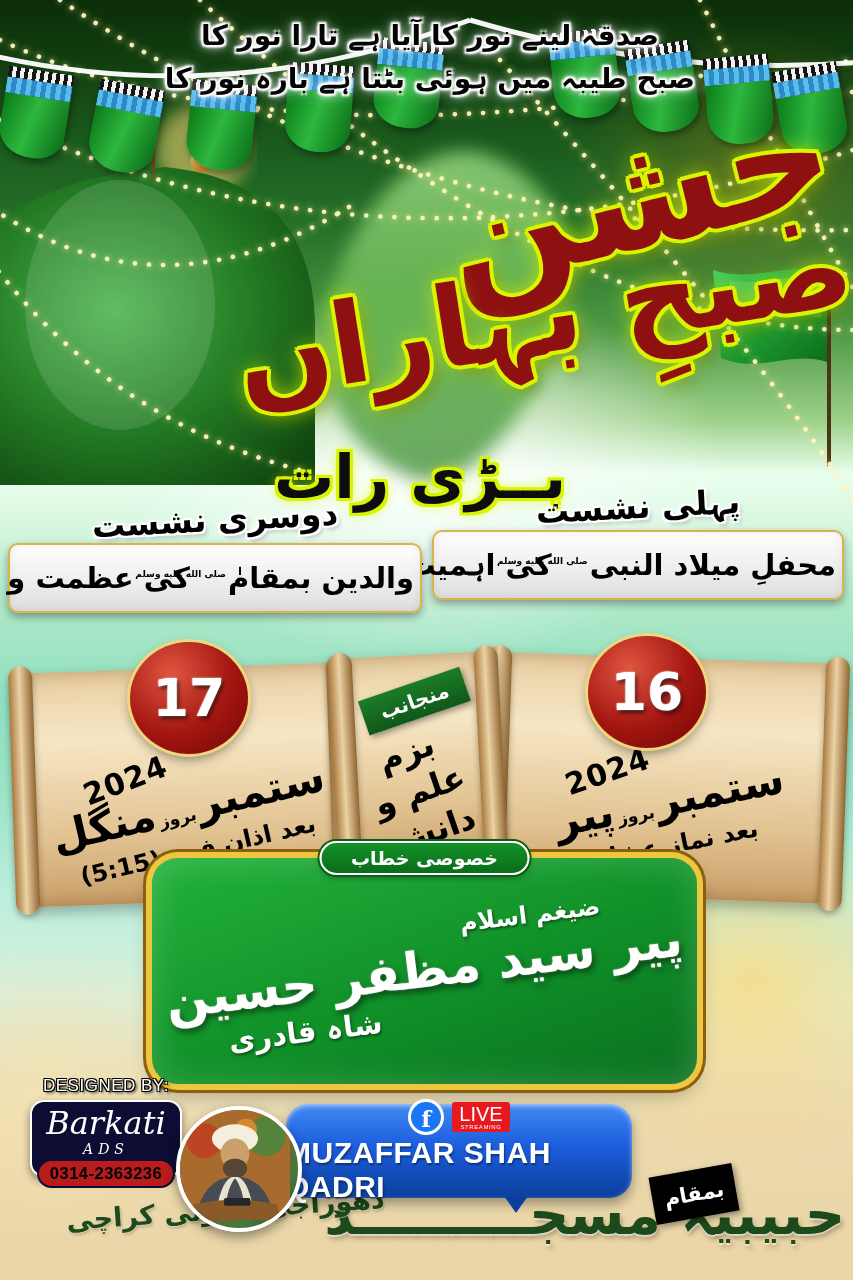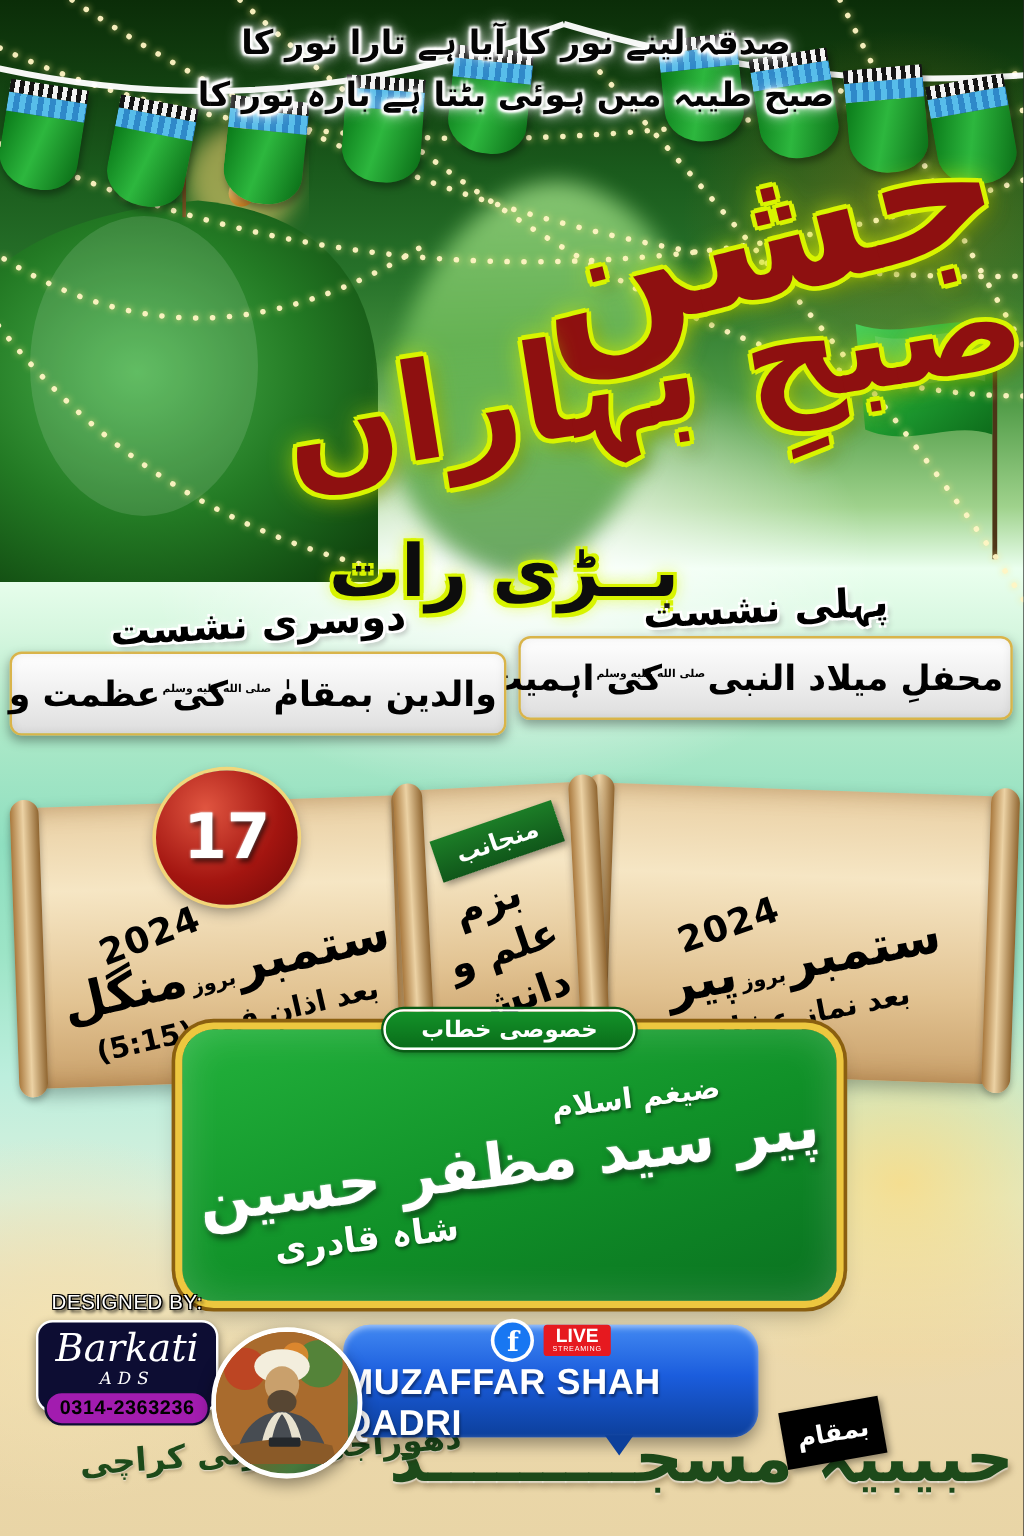--- a/index.html
+++ b/index.html
@@ -92,36 +92,36 @@
   .speaker-suffix{font-size:29px;font-weight:bold;align-self:flex-end;margin-left:60px;
     text-shadow:1px 2px 3px rgba(0,0,0,.45);}
   .designer{position:absolute;left:30px;top:1076px;width:152px;z-index:7;text-align:center;
     font-family:"Liberation Sans",sans-serif;}
   .designer-label{font-size:17px;font-weight:400;color:#fff;letter-spacing:.5px;
     text-shadow:-1px -1px 0 #000,1px -1px 0 #000,-1px 1px 0 #000,1px 1px 0 #000,2px 2px 3px #000;}
   .designer-card{margin-top:4px;background:#0d0d33;border:2px solid #fff;border-radius:14px;
     padding:4px 4px 18px;box-shadow:0 4px 8px rgba(0,0,0,.45);position:relative;}
   .designer-name{font-family:"DejaVu Serif",serif;font-style:italic;color:#fff;font-size:32px;line-height:1.1;}
   .designer-sub{color:#fff;font-size:14px;letter-spacing:5px;font-style:italic;font-family:"DejaVu Serif",serif;}
-  .designer-phone{position:absolute;left:5px;right:5px;bottom:-13px;background:#a21caf;border:2px solid #0d0d33;
+  .designer-phone{position:absolute;left:5px;right:5px;bottom:-13px;background:#b91c1c;border:2px solid #0d0d33;
     border-radius:16px;font-size:16.5px;font-weight:bold;color:#000;padding:3px 0;letter-spacing:.5px;}
   .speaker-photo{position:absolute;left:176px;top:1106px;width:118px;height:118px;border-radius:50%;
     border:4px solid #fff;overflow:hidden;z-index:9;box-shadow:0 5px 12px rgba(0,0,0,.4);
     background:linear-gradient(135deg,#d27a30,#8a5422 40%,#46793c 75%,#2a4a2e);}
   .live-banner{position:absolute;left:286px;top:1104px;width:346px;height:94px;z-index:8;
     background:linear-gradient(180deg,#4289f2,#1b5ddd 45%,#0c3f9b);border-radius:22px;
     box-shadow:0 6px 12px rgba(0,0,0,.35),inset 0 2px 5px rgba(255,255,255,.55);
     display:flex;flex-direction:column;align-items:center;justify-content:center;
     font-family:"Liberation Sans",sans-serif;}
   .live-row{display:flex;align-items:center;gap:8px;}
   .fb-circle{width:36px;height:36px;border-radius:50%;background:#fff;display:flex;align-items:center;justify-content:center;}
   .fb-inner{width:30px;height:30px;border-radius:50%;background:#1877f2;color:#fff;font-weight:bold;
     font-size:23px;display:flex;align-items:flex-end;justify-content:center;font-family:"DejaVu Serif",serif;line-height:1.05;}
   .live-badge{background:#e6191f;color:#fff;text-align:center;padding:2px 7px;border-radius:3px;line-height:1;}
-  .live-word{font-size:16px;font-weight:700;display:block;}
+  .live-word{font-size:20px;font-weight:400;display:block;}
   .streaming-word{font-size:6px;letter-spacing:.6px;display:block;}
   .allama1{font-size:27px;font-weight:800;color:#fff;text-shadow:1px 2px 2px rgba(0,0,0,.4);letter-spacing:.5px;}
   .allama2{font-size:30px;font-weight:800;color:#fff;text-shadow:1px 2px 2px rgba(0,0,0,.4);letter-spacing:.5px;margin-top:1px;}
   .banner-tail{position:absolute;left:218px;bottom:-15px;width:0;height:0;
     border-left:12px solid transparent;border-right:12px solid transparent;border-top:17px solid #0c3f9b;}
   .venue-tag{position:absolute;left:652px;top:1170px;z-index:8;background:#000;color:#fff;font-size:21px;
     font-weight:bold;padding:12px 12px;transform:rotate(-10deg);direction:rtl;box-shadow:2px 3px 6px rgba(0,0,0,.4);}
   .masjid-line{position:absolute;left:0;right:0;bottom:0;height:96px;z-index:7;direction:rtl;}
   .masjid-name{position:absolute;right:8px;top:-2px;font-size:56px;font-weight:bold;color:#1d4a1a;white-space:nowrap;
     text-shadow:0 2px 1px rgba(255,255,255,.55),2px 4px 5px rgba(60,40,10,.35);}
@@ -228,20 +228,21 @@
     <div class="session-box"><span>والدین بمقامٰ</span><span class="salawat">صلى الله عليه وسلم</span><span>کی عظمت و شان</span></div>
   </div>
 
   <div class="scroll scroll-right">
     <div class="scroll-content rot-r">
       <div class="scroll-year">2024</div>
       <div class="scroll-month"><span>ستمبر</span><span class="scroll-prefix">بروز</span><span>پیر</span></div>
       <div class="scroll-time">بعد نماز عشاء</div>
     </div>
   </div>
+  <div class="date-badge badge-right">16</div>
 
   <div class="scroll scroll-left">
     <div class="scroll-content rot-l">
       <div class="scroll-year">2024</div>
       <div class="scroll-month"><span>ستمبر</span><span class="scroll-prefix">بروز</span><span>منگل</span></div>
       <div class="scroll-time">بعد اذانِ فجر (5:15)</div>
     </div>
   </div>
   <div class="date-badge badge-left">17</div>
 

